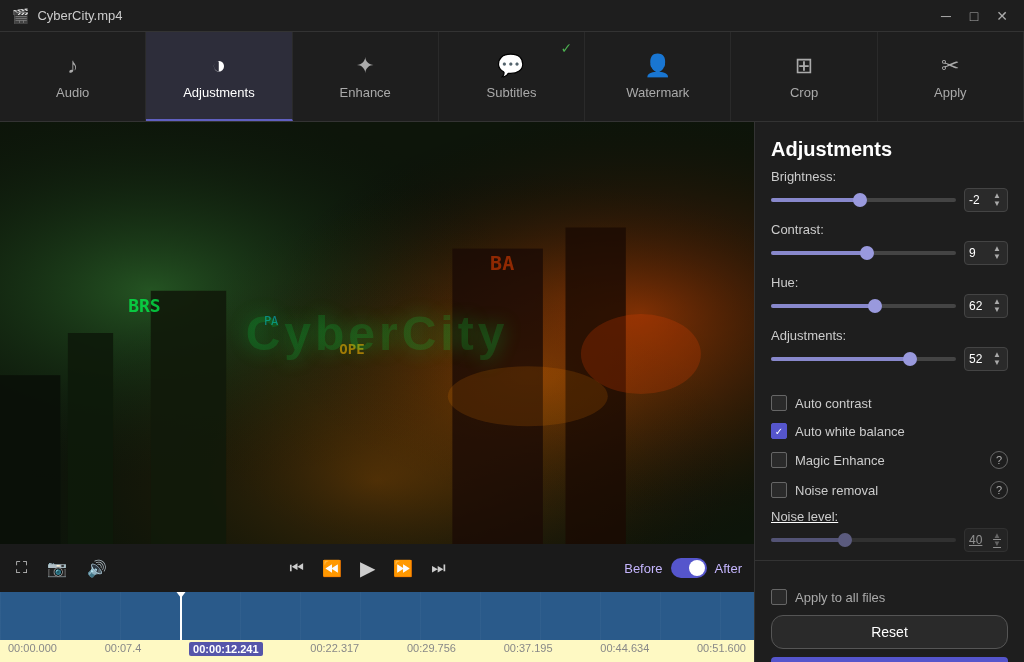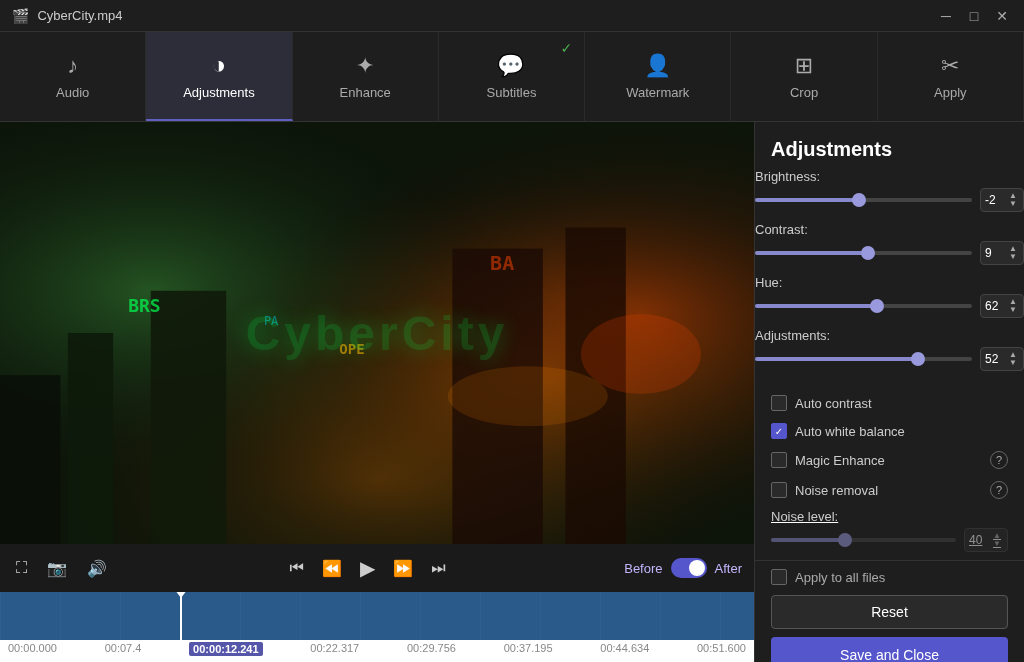--- a/index.html
+++ b/index.html
@@ -184,21 +184,21 @@
       width: 16px;
       height: 16px;
       background: #fff;
       border-radius: 50%;
       top: 2px;
       right: 2px;
     }
 
     
     .timeline {
-      background: #ffffff;
+      background: #fef9c3;
       padding: 0 0 4px 0;
     }
     .timeline-track {
       height: 48px;
       background: #2a5a8a;
       margin: 0;
       position: relative;
       overflow: hidden;
     }
     .timeline-track::before {
@@ -250,21 +250,21 @@
       padding: 0;
       overflow-y: auto;
     }
     .panel-title {
       font-size: 20px;
       font-weight: bold;
       color: #fff;
       padding: 16px 16px 8px 16px;
     }
     .panel-section {
-      padding: 0 0;
+      padding: 0 16px;
     }
     .slider-row {
       margin-bottom: 10px;
     }
     .slider-label {
       font-size: 13px;
       color: #ccc;
       margin-bottom: 4px;
     }
     .slider-control {
@@ -382,33 +382,34 @@
       margin-top: auto;
       border-top: 1px solid #333;
     }
     .apply-to-all {
       display: flex;
       align-items: center;
       gap: 8px;
       margin-bottom: 10px;
       font-size: 13px;
       color: #aaa;
+      margin-top: 20px;
     }
     .btn-row {
       display: flex;
       gap: 8px;
       margin-bottom: 8px;
     }
     .btn-reset {
       flex: 1;
       background: #2a2a2a;
       border: 1px solid #555;
       color: #fff;
       padding: 8px;
-      border-radius: 4px;
+      border-radius: 12px;
       cursor: pointer;
       font-size: 14px;
     }
     .btn-apply {
       flex: 1;
       background: #2a2a2a;
       border: 1px solid #555;
       color: #fff;
       padding: 8px;
       border-radius: 4px;

